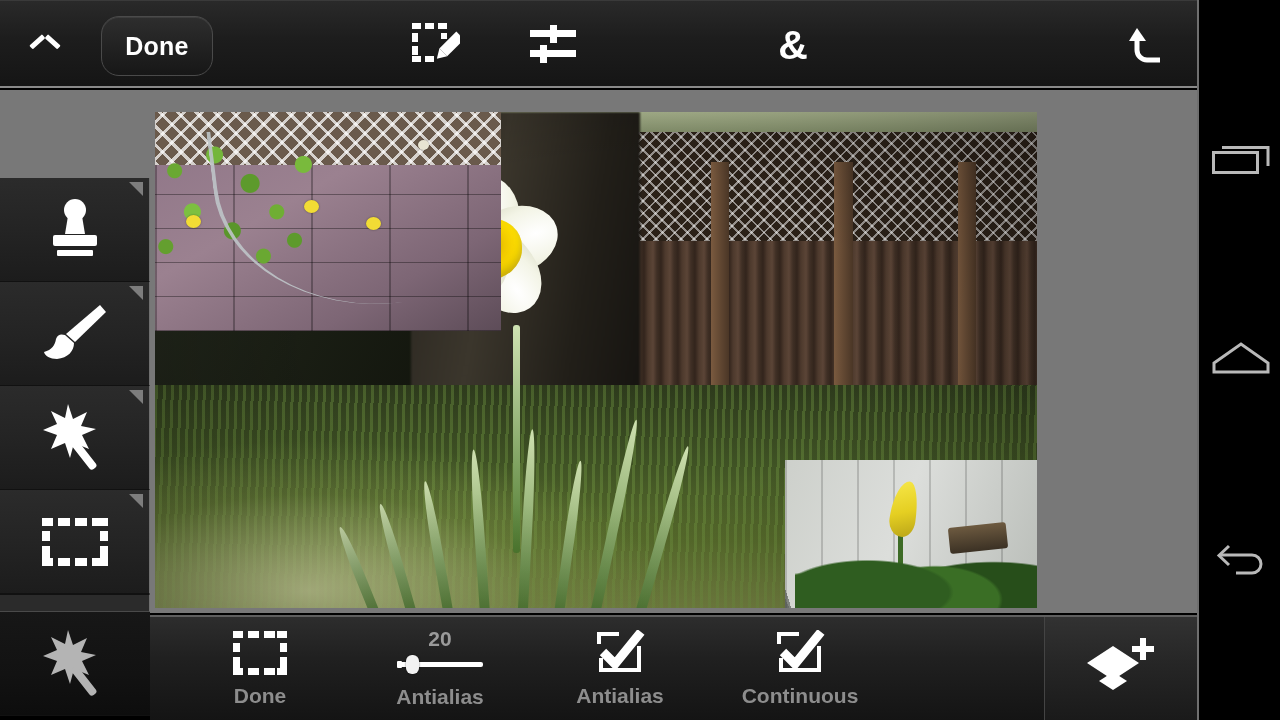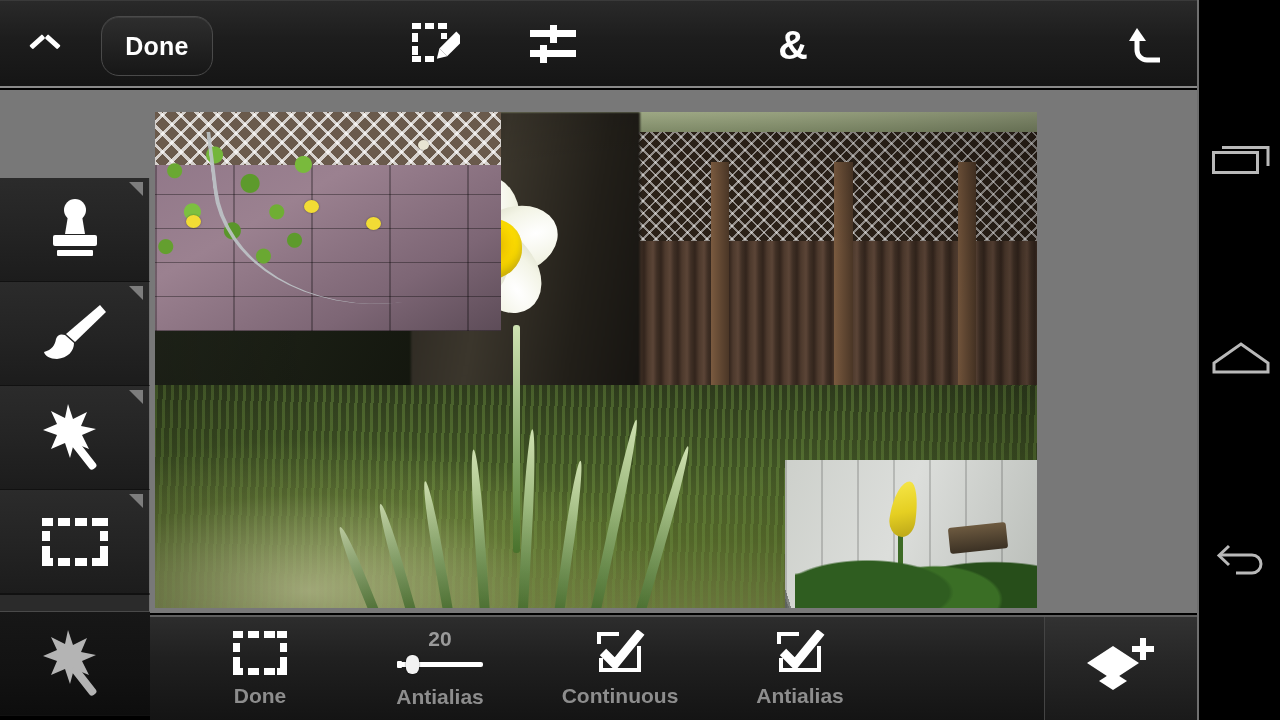--- a/index.html
+++ b/index.html
@@ -441,46 +441,46 @@
       <span class="gicon" style="height:26px;">
         <span class="slider">
           <span class="track"></span>
           <span class="tickleft"></span>
           <span class="thumb" id="tol-thumb" style="left: 9px;"></span>
         </span>
       </span>
       <span class="lbl">Antialias</span>
     </div>
 
+    <div class="opt" id="opt-antialias">
+      <span class="gicon">
+        <svg width="50" height="46" viewBox="0 0 50 46">
+          <g fill="none" stroke="#ffffff" stroke-width="4">
+            <path d="M4 14 L4 4 L24 4"></path>
+            <path d="M44 16 L44 40 L6 40 L6 28"></path>
+          </g>
+          <path d="M8 22 L20 34 L46 2" stroke="#ffffff" stroke-width="9" fill="none"></path>
+        </svg>
+      </span>
+      <span class="lbl">Antialias</span>
+    </div>
+
     <div class="opt" id="opt-continuous">
       <span class="gicon">
         <svg width="50" height="46" viewBox="0 0 50 46">
           <g fill="none" stroke="#ffffff" stroke-width="4">
             <path d="M4 14 L4 4 L24 4"></path>
             <path d="M44 16 L44 40 L6 40 L6 28"></path>
           </g>
           <path d="M8 22 L20 34 L46 2" stroke="#ffffff" stroke-width="9" fill="none"></path>
         </svg>
       </span>
       <span class="lbl">Continuous</span>
     </div>
 
-    <div class="opt" id="opt-antialias">
-      <span class="gicon">
-        <svg width="50" height="46" viewBox="0 0 50 46">
-          <g fill="none" stroke="#ffffff" stroke-width="4">
-            <path d="M4 14 L4 4 L24 4"></path>
-            <path d="M44 16 L44 40 L6 40 L6 28"></path>
-          </g>
-          <path d="M8 22 L20 34 L46 2" stroke="#ffffff" stroke-width="9" fill="none"></path>
-        </svg>
-      </span>
-      <span class="lbl">Antialias</span>
-    </div>
-
     <div id="layers-btn">
       <span>
         <svg width="72" height="66" viewBox="0 0 72 66">
           <g fill="#ffffff">
             <polygon points="28,12 54,29 28,46 2,29"></polygon>
             <polygon points="28,38 42,47 28,56 14,47"></polygon>
             <rect x="55" y="4" width="6" height="22"></rect>
             <rect x="47" y="12" width="22" height="6"></rect>
           </g>
         </svg>

